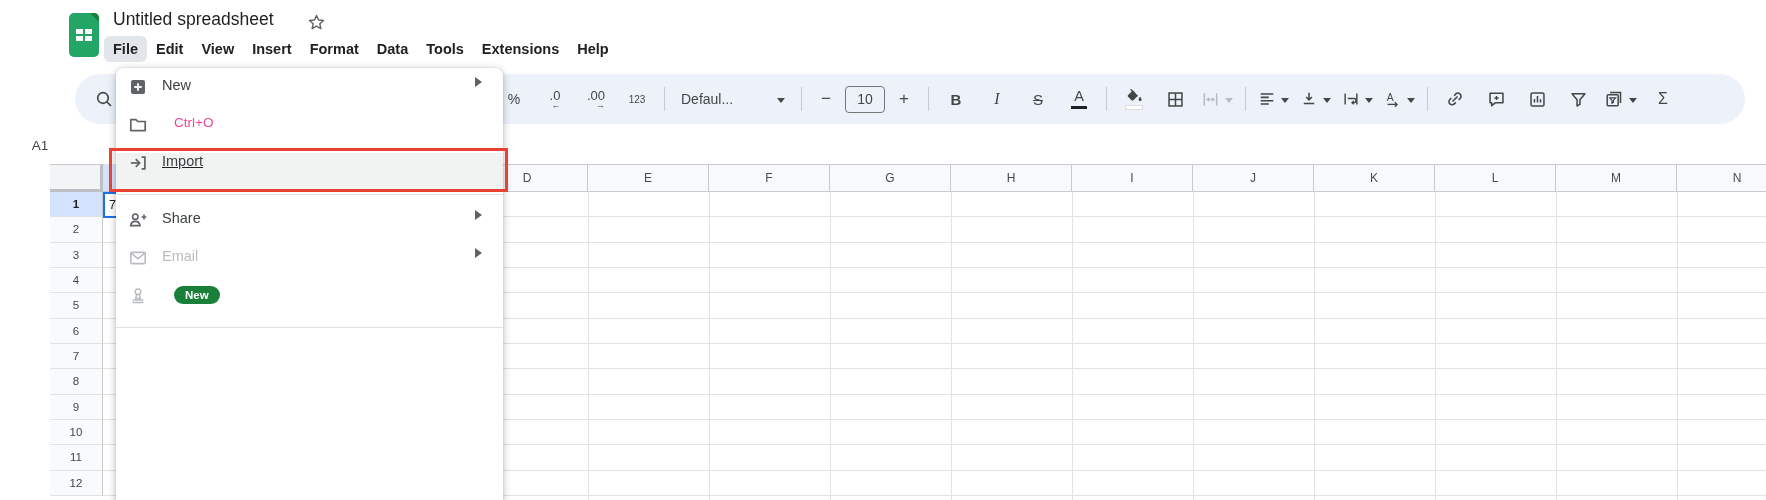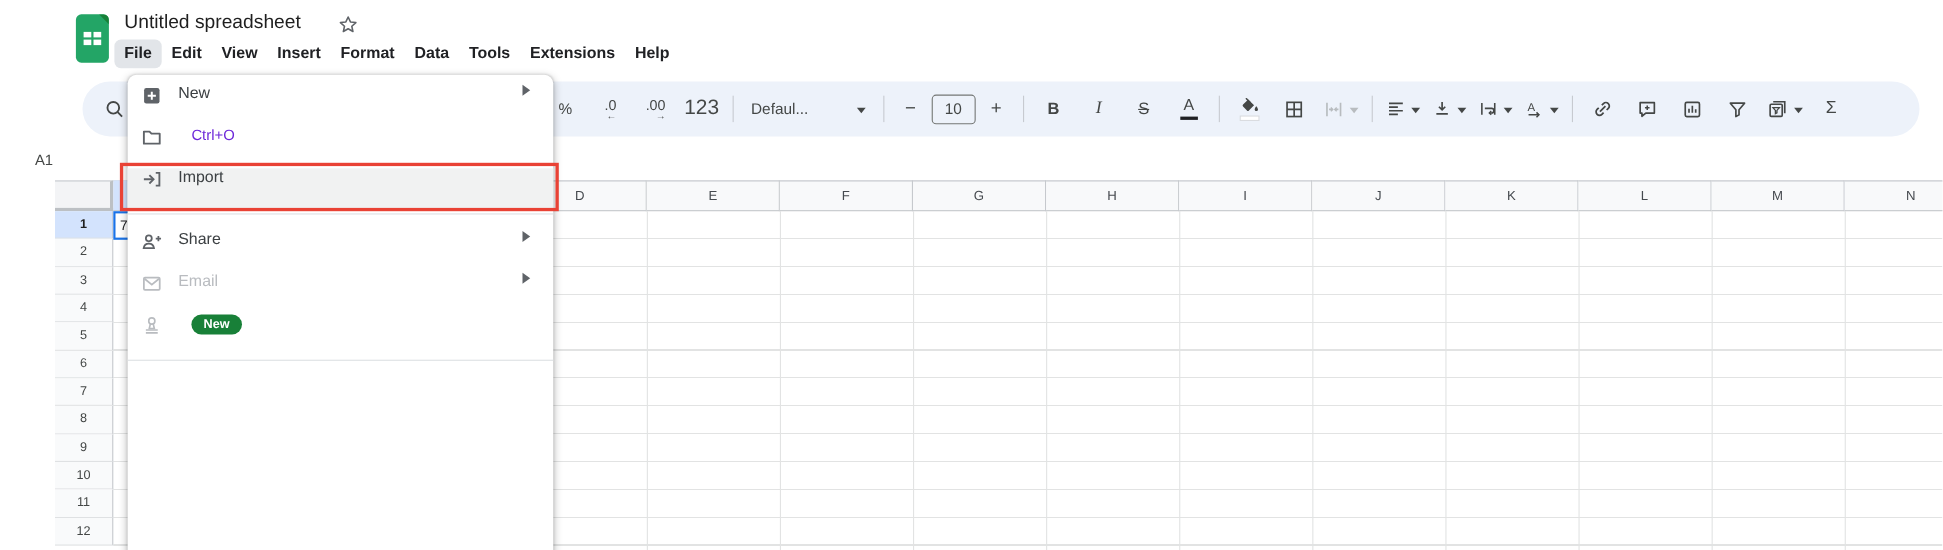--- a/index.html
+++ b/index.html
@@ -77,26 +77,26 @@
   .row-header.sel{background:#d3e3fd;font-weight:bold;color:#1f1f1f;}
   .cellA1{position:absolute;left:103px;top:192px;width:121px;height:26px;background:#fff;
         border:2px solid #1a73e8;box-sizing:border-box;display:flex;align-items:center;
         padding-left:4px;font-size:12.5px;color:#202124;z-index:7;}
 
   
   .menu-panel{position:absolute;left:116px;top:68px;width:387px;height:440px;background:#fff;
         border-radius:8px 8px 0 0;box-shadow:0 2px 8px rgba(0,0,0,.28),0 0 2px rgba(0,0,0,.12);
         z-index:50;padding-top:9px;box-sizing:border-box;}
   .menu-item{height:38px;display:flex;align-items:flex-start;padding:0 16px 0 12px;box-sizing:border-box;}
-  .menu-item.hover{background:#f1f2f2;}
+  .menu-item.hover{background:#f1f2f2;text-decoration:underline;}
   .mi-icon{width:20px;height:20px;margin-right:14px;color:#5f6368;flex:none;display:flex;
         align-items:center;justify-content:center;}
   .mi-label{font-size:14.5px;color:#3c4043;flex:1;white-space:nowrap;}
   .menu-item.disabled .mi-label,.menu-item.disabled .mi-icon{color:#b9bcc0;}
-  .mi-shortcut{font-size:13.5px;color:#6d28d9;margin-left:12px;}
+  .mi-shortcut{font-size:13.5px;color:#ec4899;margin-left:12px;}
   .mi-badge{background:#188038;color:#fff;font-size:11.5px;font-weight:bold;
         padding:3px 11px;border-radius:11px;margin-left:12px;}
   .mi-sub{width:0;height:0;border:5px solid transparent;border-left:7px solid #5f6368;
         margin-left:12px;flex:none;}
   .menu-divider{height:1px;background:#dde0e3;margin:3px 0 15px 0;}
 
   
   .red-box{position:absolute;left:109px;top:148px;width:399px;height:44px;
         border:3px solid #e94235;box-sizing:border-box;z-index:60;}
   svg{display:block;}
@@ -147,21 +147,21 @@
           <span class="main">.0</span>
           <span class="arr">←</span>
         </span>
       </div>
       <div class="tb-btn">
         <span class="stack">
           <span class="main">.00</span>
           <span class="arr">→</span>
         </span>
       </div>
-      <div class="tb-btn" style="font-size:19px;">123</div>
+      <div class="tb-btn" style="font-size:10px;">123</div>
       <div class="tb-div"></div>
       <div class="tb-btn tb-font">
         <span>Defaul...</span>
         <span class="caret"></span>
       </div>
       <div class="tb-div"></div>
       <div class="tb-btn" style="font-size:17px;min-width:24px;">−</div>
       <div class="size-box">10</div>
       <div class="tb-btn" style="font-size:17px;min-width:24px;">+</div>
       <div class="tb-div"></div>

